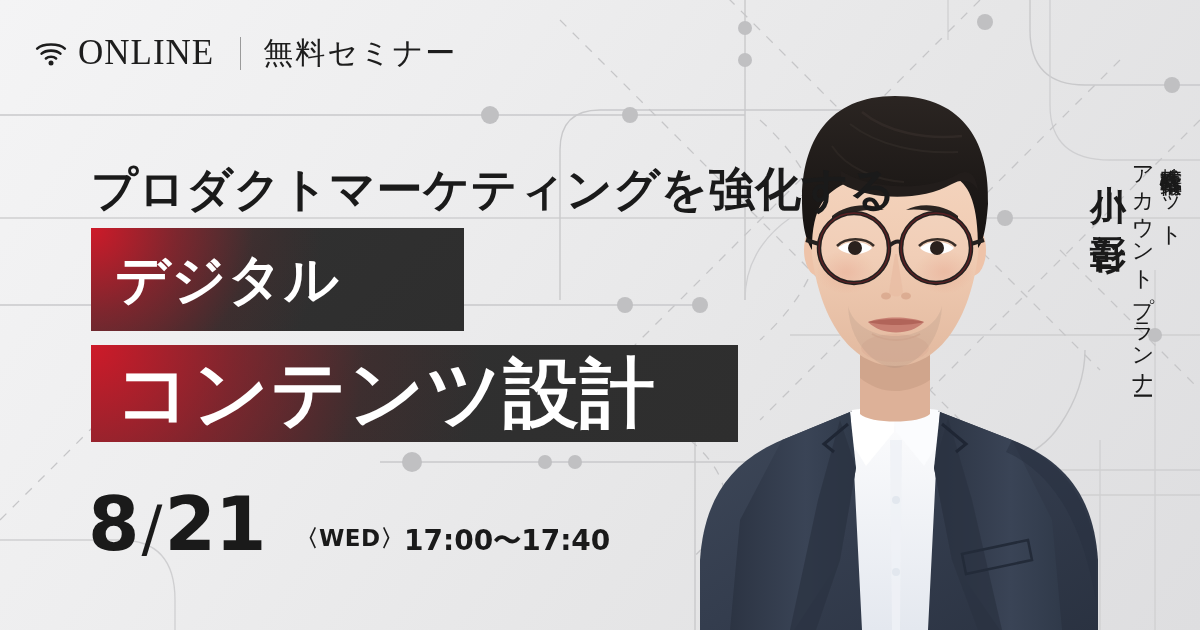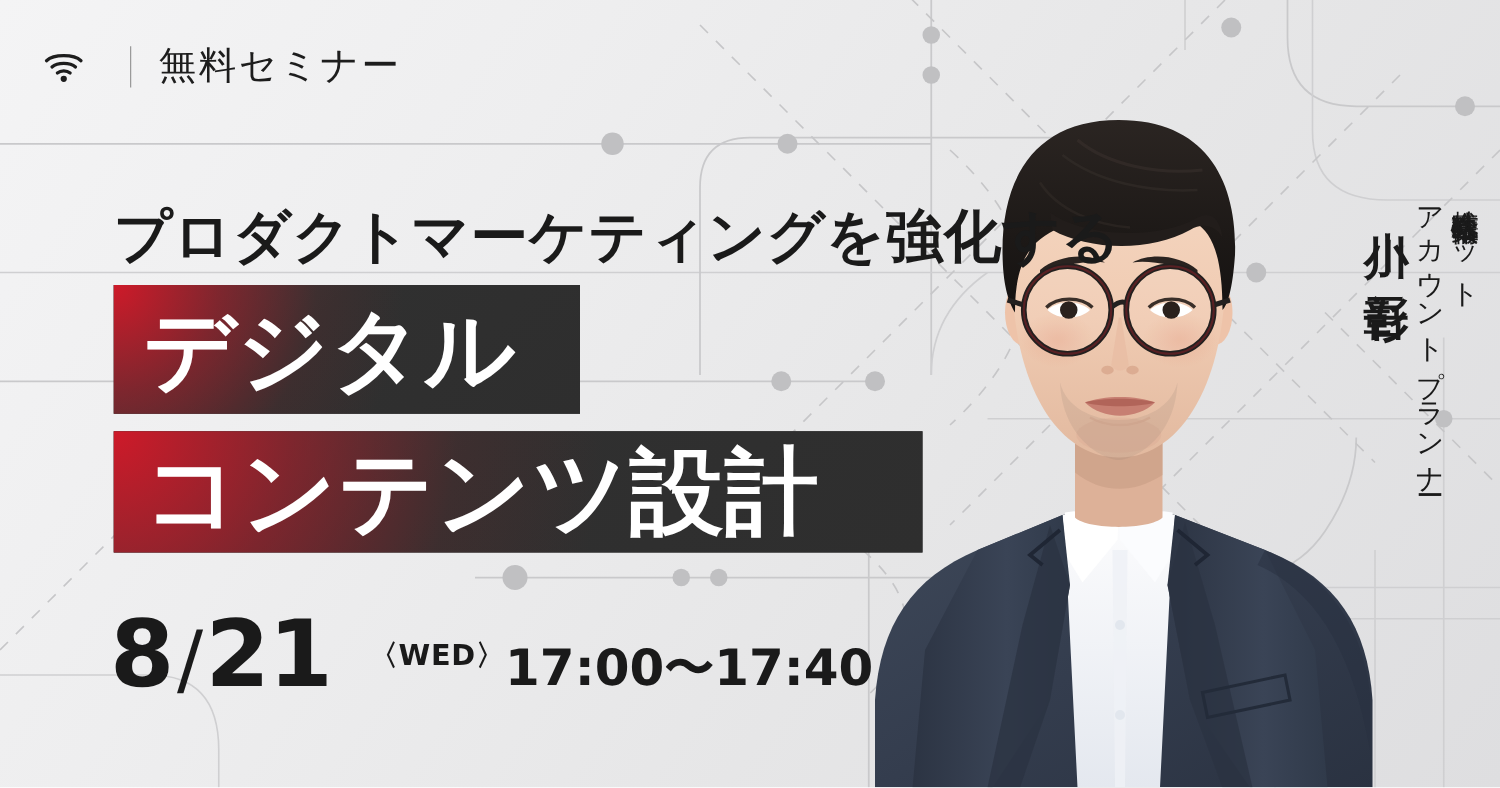--- a/index.html
+++ b/index.html
@@ -103,21 +103,21 @@
   }
   .headline-text {
     font-family: "DejaVu Sans", "Liberation Sans", sans-serif;
     font-weight: 700;
     color: #ffffff;
     line-height: 1;
     white-space: nowrap;
     letter-spacing: 1px;
     padding-left: 24px;
   }
-  #headline-text-1 { font-size: 72px; }
+  #headline-text-1 { font-size: 54px; }
   #headline-text-2 { font-size: 75px; }
 
   
   #date-block {
     position: absolute;
     left: 88px;
     top: 487px;
     display: flex;
     align-items: flex-end;
   }
@@ -146,21 +146,21 @@
   #date-weekday {
     font-family: "DejaVu Sans", "Liberation Sans", sans-serif;
     font-size: 23px;
     font-weight: 700;
     color: #1a1a1a;
     line-height: 1.05;
     letter-spacing: 0.5px;
   }
   #date-time {
     font-family: "DejaVu Sans", "Liberation Sans", sans-serif;
-    font-size: 40px;
+    font-size: 28px;
     font-weight: 700;
     color: #1a1a1a;
     line-height: 1.1;
     letter-spacing: 0px;
   }
 
   
   #portrait {
     position: absolute;
     left: 690px;
@@ -394,20 +394,21 @@
 
   <div id="header">
     <svg id="wifi-icon" viewBox="0 0 34 26" xmlns="http://www.w3.org/2000/svg">
       <g fill="none" stroke="currentColor" stroke-linecap="round" stroke-width="2.6">
         <path d="M3.2 8.6 C9 3.2 25 3.2 30.8 8.6"></path>
         <path d="M7.6 13.6 C12 9.6 22 9.6 26.4 13.6"></path>
         <path d="M11.9 18.4 C14.6 16.1 19.4 16.1 22.1 18.4"></path>
       </g>
       <circle cx="17" cy="23" r="2.5" fill="currentColor"></circle>
     </svg>
+    <span id="online-word">ONLINE</span>
     <span id="header-divider"></span>
     <span id="free-seminar">無料セミナー</span>
   </div>
 
   <div id="kicker">プロダクトマーケティングを強化する</div>
 
   <div id="headline-box-1" class="headline-box">
     <span id="headline-text-1" class="headline-text">デジタル</span>
   </div>
 

